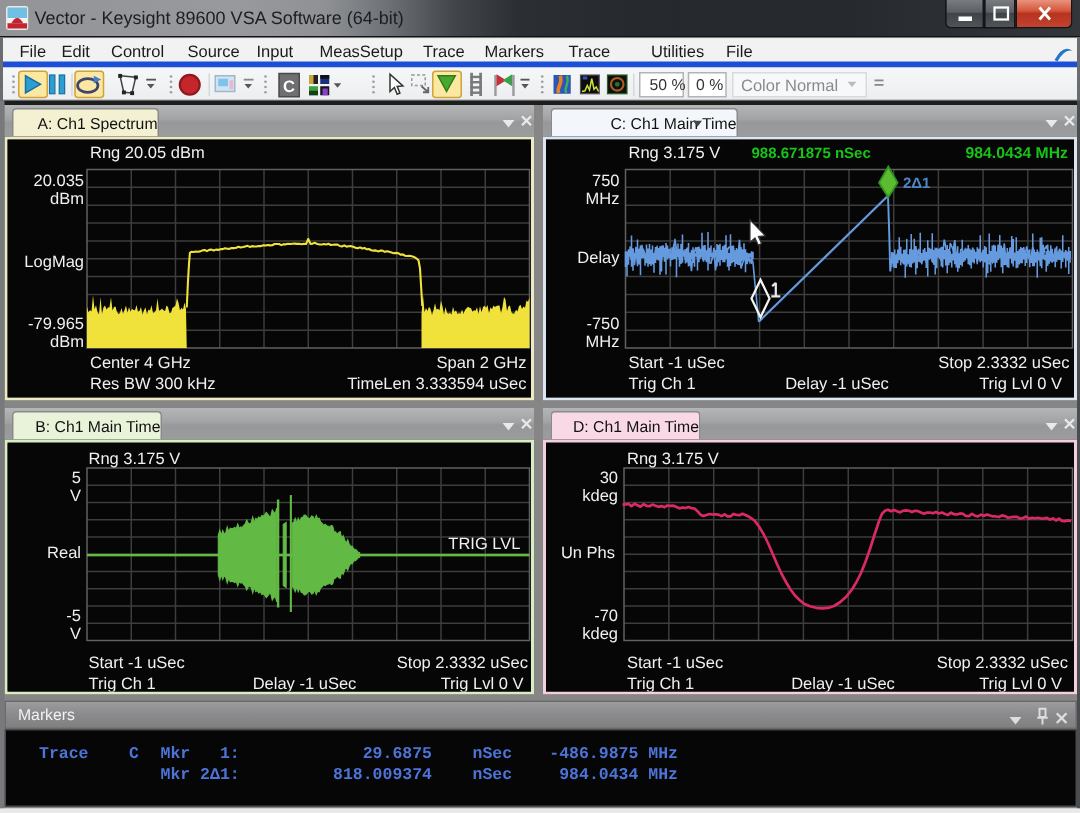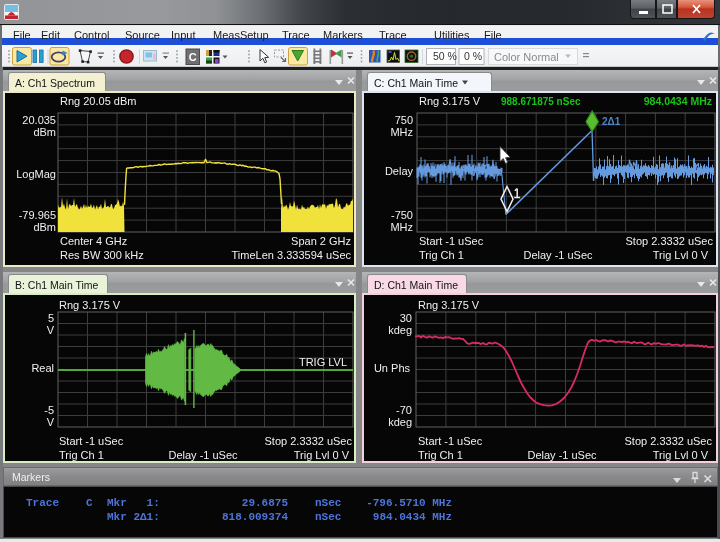--- a/index.html
+++ b/index.html
@@ -10,38 +10,38 @@
 #title-text { position:absolute; left:23px; top:5px; font-size:12px; color:#1b1e22; }
 .winbtn { position:absolute; top:0; height:19px; border:1px solid #14161a;
   border-top:none; }
 #btn-min { left:630px; width:26px; border-radius:0 0 0 4px;
   background:linear-gradient(#787c80 0%,#5c6064 45%,#404448 50%,#505458 100%); }
 #btn-max { left:656px; width:21px;
   background:linear-gradient(#787c80 0%,#5c6064 45%,#404448 50%,#505458 100%); }
 #btn-close { left:677px; width:38px; border-radius:0 0 4px 0;
   background:linear-gradient(#e8927c 0%,#d4573c 40%,#b83320 50%,#c04330 100%); }
 #menubar { position:absolute; left:0; top:26px; width:720px; height:19px;
-  background:#f2f2f2; border-bottom:7px solid #1d4ed8; }
+  background:#f2f2f2; border-bottom:4px solid #1d4ed8; }
 .mi { position:absolute; top:3px; font-size:11px; color:#1a1a1a; }
 #menulogo { position:absolute; right:4px; top:2px; }
 #toolbar { position:absolute; left:0; top:45px; width:720px; height:22px;
   background:linear-gradient(#f6f7f8,#eceef0); border-bottom:1px solid #c8c8c8; }
 #toolbar-svg text, #mk-body, .mi, #title-text { -webkit-font-smoothing:antialiased; }
 #main { position:absolute; left:0; top:67px; width:720px; height:472px;
   background:#868686; }
 #topshadow { position:absolute; left:0; top:67px; width:720px; height:3px; background:#1e1e1e; }
 #leftedge { position:absolute; left:0; top:67px; width:3px; height:472px; background:#77797c; }
 #rightedge { position:absolute; left:718px; top:67px; width:2px; height:472px; background:#4a4d50; }
 #bottomstrip { position:absolute; left:0; top:539px; width:720px; height:3px; background:#e9e9e9; }
 #lb2 { position:absolute; left:0; top:25px; width:2px; height:42px; background:#6a6d70; }
 #rb2 { position:absolute; left:718px; top:25px; width:2px; height:42px; background:#6a6d70; }
 .phead { position:absolute; height:21px;
   background:linear-gradient(#b4b5b7,#a2a3a5 45%,#97989a 55%,#9b9c9e); }
 .ptab { position:absolute; height:19px; border-radius:3px 3px 0 0;
-  font-size:10.5px; color:#111; padding:4px 0 5px 6px; border:1px solid #8a8a8a; border-bottom:none; }
+  font-size:10.5px; color:#111; padding:4px 0 5px 6px; border:1px solid #8a8a8a; border-bottom:none;text-align:right; }
 .tabdd { position:absolute; top:80px; }
 .hbtn { position:absolute; }
 .plot { position:absolute; background:#060606; }
 .plot svg { display:block; }
 svg text { font-family:"Liberation Sans", sans-serif; }
 #mk-head { position:absolute; left:3px; top:467px; width:715px; height:19px;
   background:linear-gradient(#9c9c9e,#8a8a8c 50%,#808082); border:1px solid #6a6a6a; }
 #mk-title { position:absolute; left:8px; top:3px; font-size:10.5px; color:#f2f2f2; }
 #mk-body { position:absolute; left:3px; top:486px; width:715px; height:52px;
   background:#060606; border:1px solid #4a4a4a; }
@@ -55,20 +55,21 @@
 <body>
 
 <div id="titlebar">
   <svg id="appicon" width="15" height="16" viewBox="0 0 15 16">
     <rect x="0" y="0" width="15" height="16" rx="2" fill="#e8e8e8"></rect>
     <rect x="1" y="1" width="13" height="7" fill="#72bfe4"></rect>
     <rect x="1" y="8" width="13" height="3.5" fill="#f4f2ee"></rect>
     <path d="M3.5,11.5 Q7.5,4.5 11.5,11.5 Z" fill="#c42430"></path>
     <rect x="1" y="11.5" width="13" height="3.5" fill="#c42430"></rect>
   </svg>
+  <span id="title-text">Vector - Keysight 89600 VSA Software (64-bit)</span>
   <div class="winbtn" id="btn-min"><svg width="26" height="19">
         <rect x="8" y="11" width="9" height="3" fill="#fff"></rect>
       </svg></div>
   <div class="winbtn" id="btn-max"><svg width="21" height="19">
         <rect x="6" y="5" width="9" height="8" fill="none" stroke="#fff" stroke-width="1.5"></rect>
       </svg></div>
   <div class="winbtn" id="btn-close"><svg width="38" height="19">
         <path d="M15,5 L22,13 M22,5 L15,13" stroke="#fff" stroke-width="1.8"></path>
       </svg></div>
 </div>
@@ -392,21 +393,21 @@
 <svg class="hbtn" style="left:703px;top:474px" width="10" height="10">
     <path d="M1.5,1.5 L8,8 M8,1.5 L1.5,8" stroke="#ddd" stroke-width="1.6"></path>
   </svg>
 <div id="mk-body">
   <div class="mkrow" style="top:10px">
       <span class="mko" style="left:22px">Trace</span>
       <span class="mko" style="left:82px">C</span>
       <span class="mko" style="left:103px">Mkr&nbsp;&nbsp;&nbsp;1:</span>
       <span class="mkr" style="left:180px;width:104px">29.6875</span>
       <span class="mko" style="left:311px">nSec</span>
-      <span class="mkr" style="left:348px;width:100px">-796.5710 MHz</span>
+      <span class="mkr" style="left:348px;width:100px">-486.9875 MHz</span>
     </div>
   <div class="mkrow" style="top:24px">
       <span class="mko" style="left:103px">Mkr 2Δ1:</span>
       <span class="mkr" style="left:180px;width:104px">818.009374</span>
       <span class="mko" style="left:311px">nSec</span>
       <span class="mkr" style="left:348px;width:100px">984.0434 MHz</span>
     </div>
 </div>
 <div id="leftedge"></div>
 <div id="lb2"></div>

